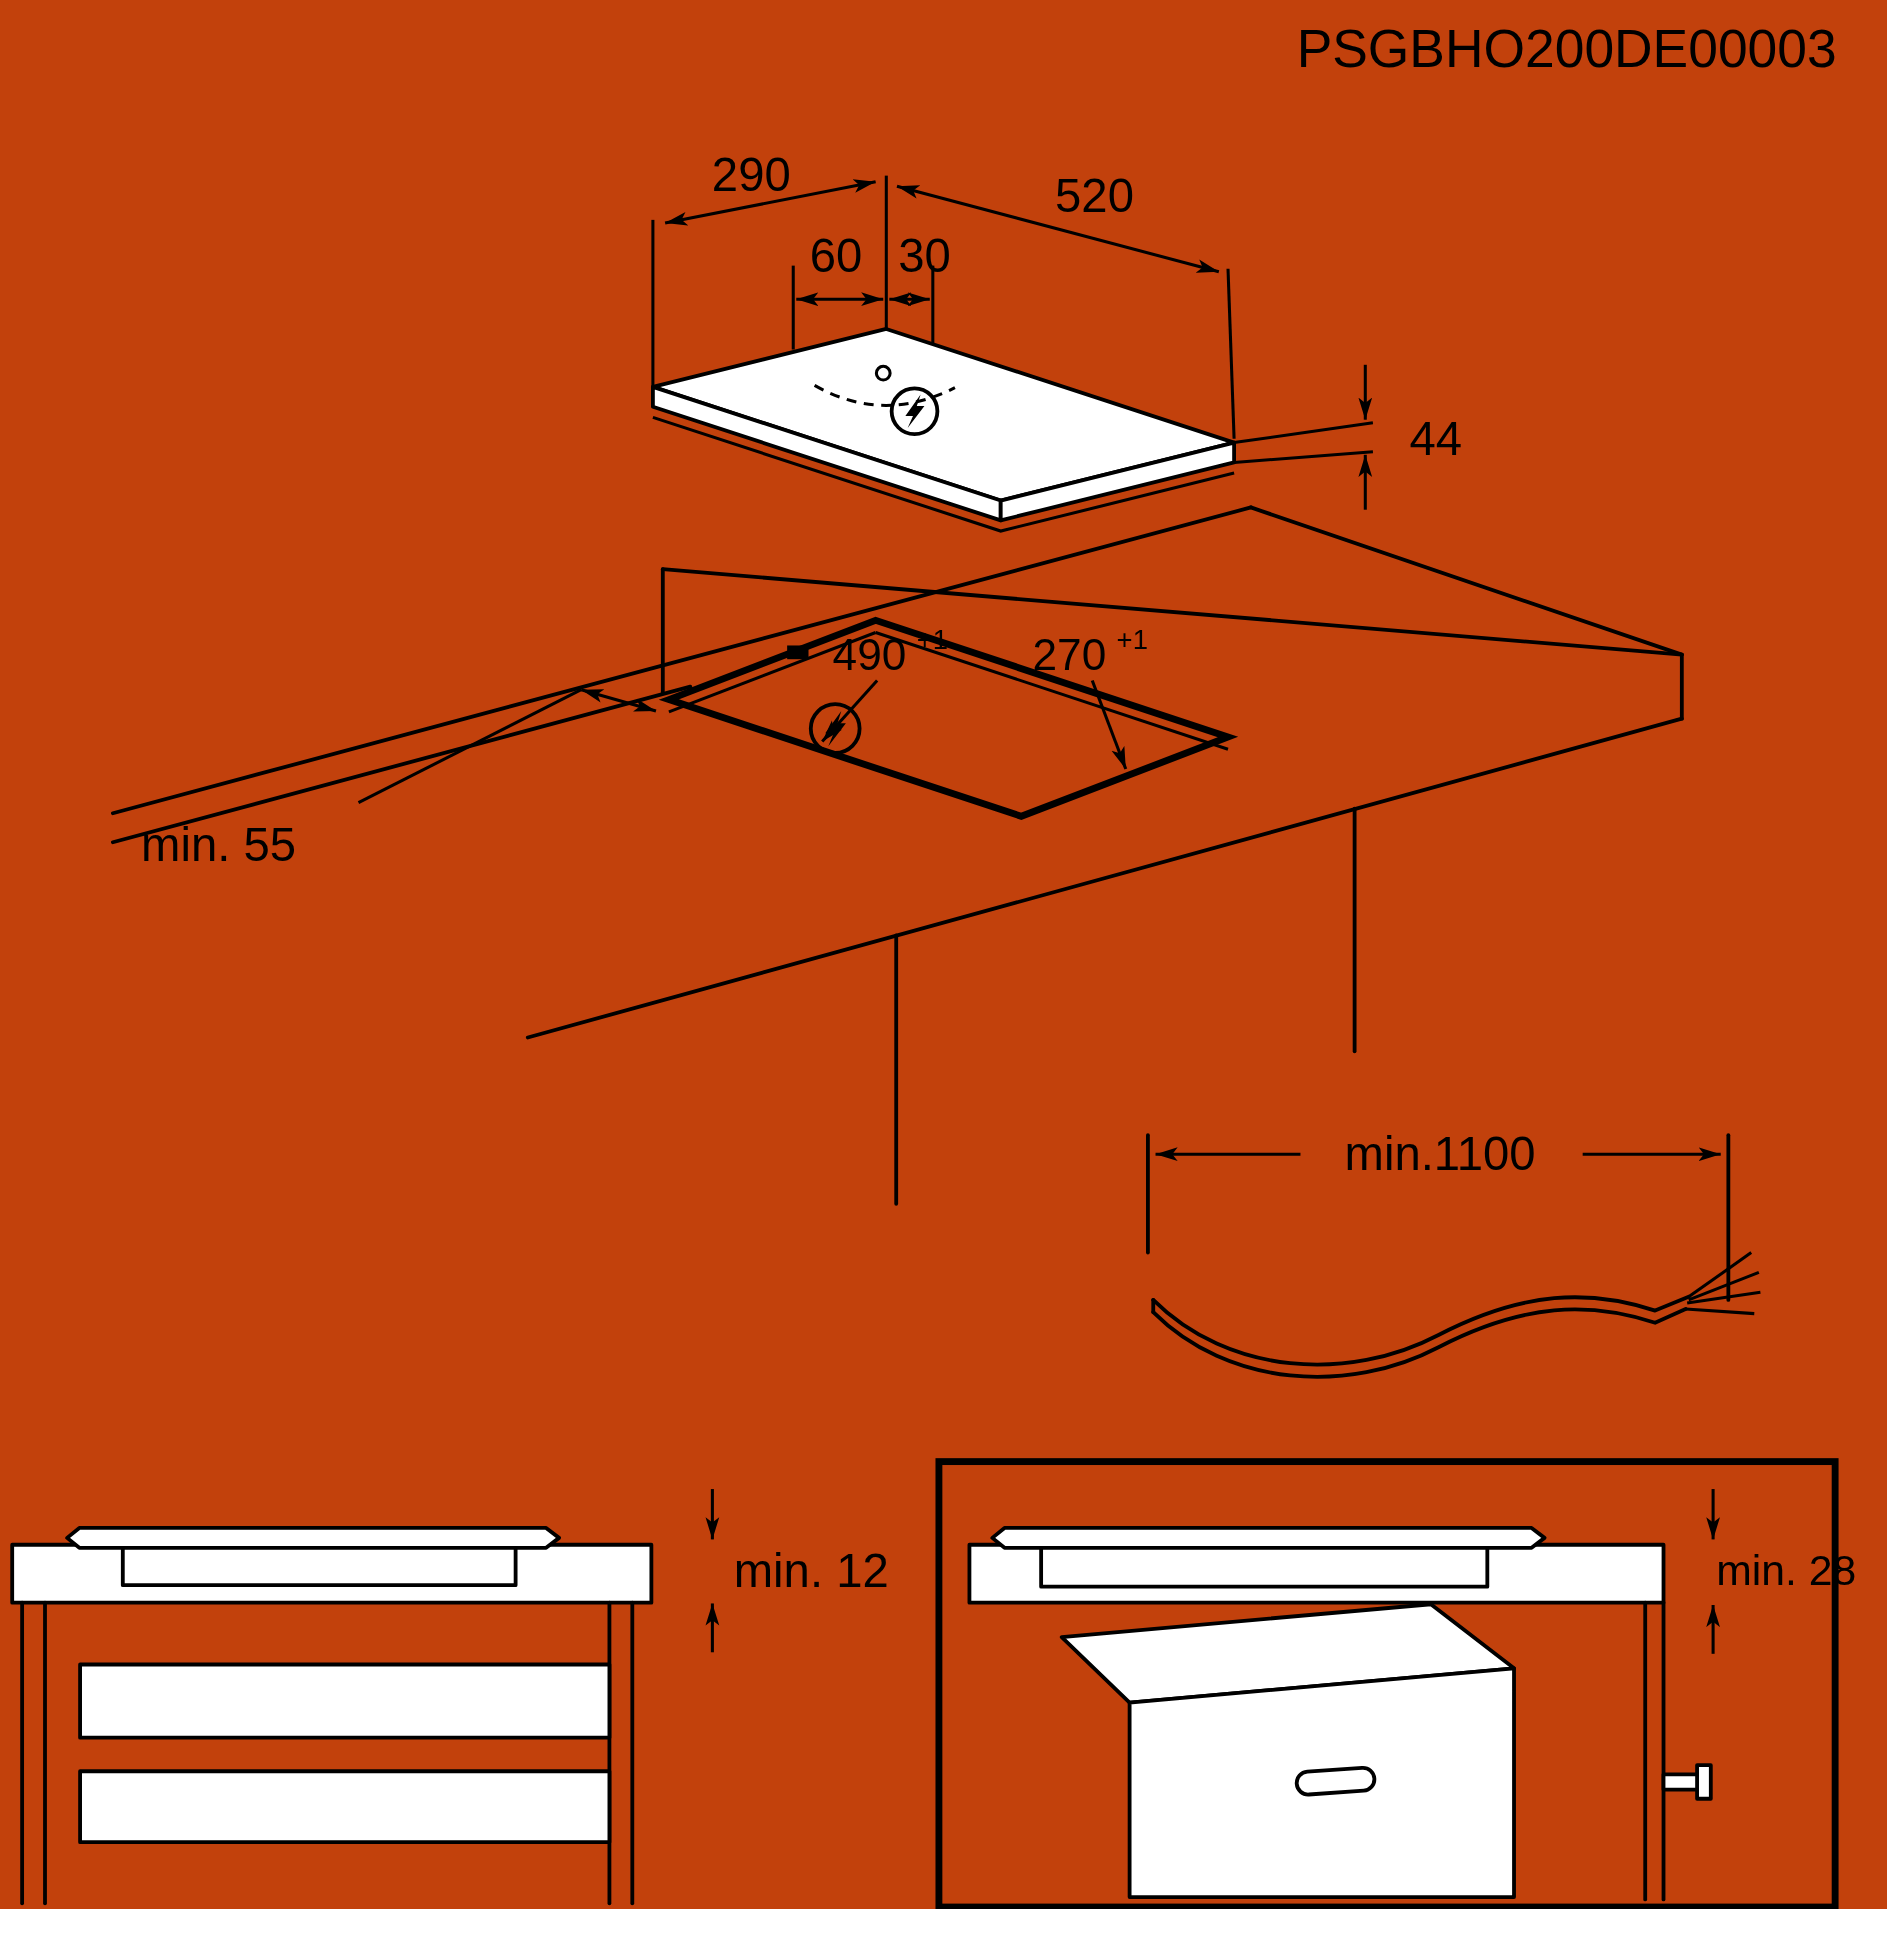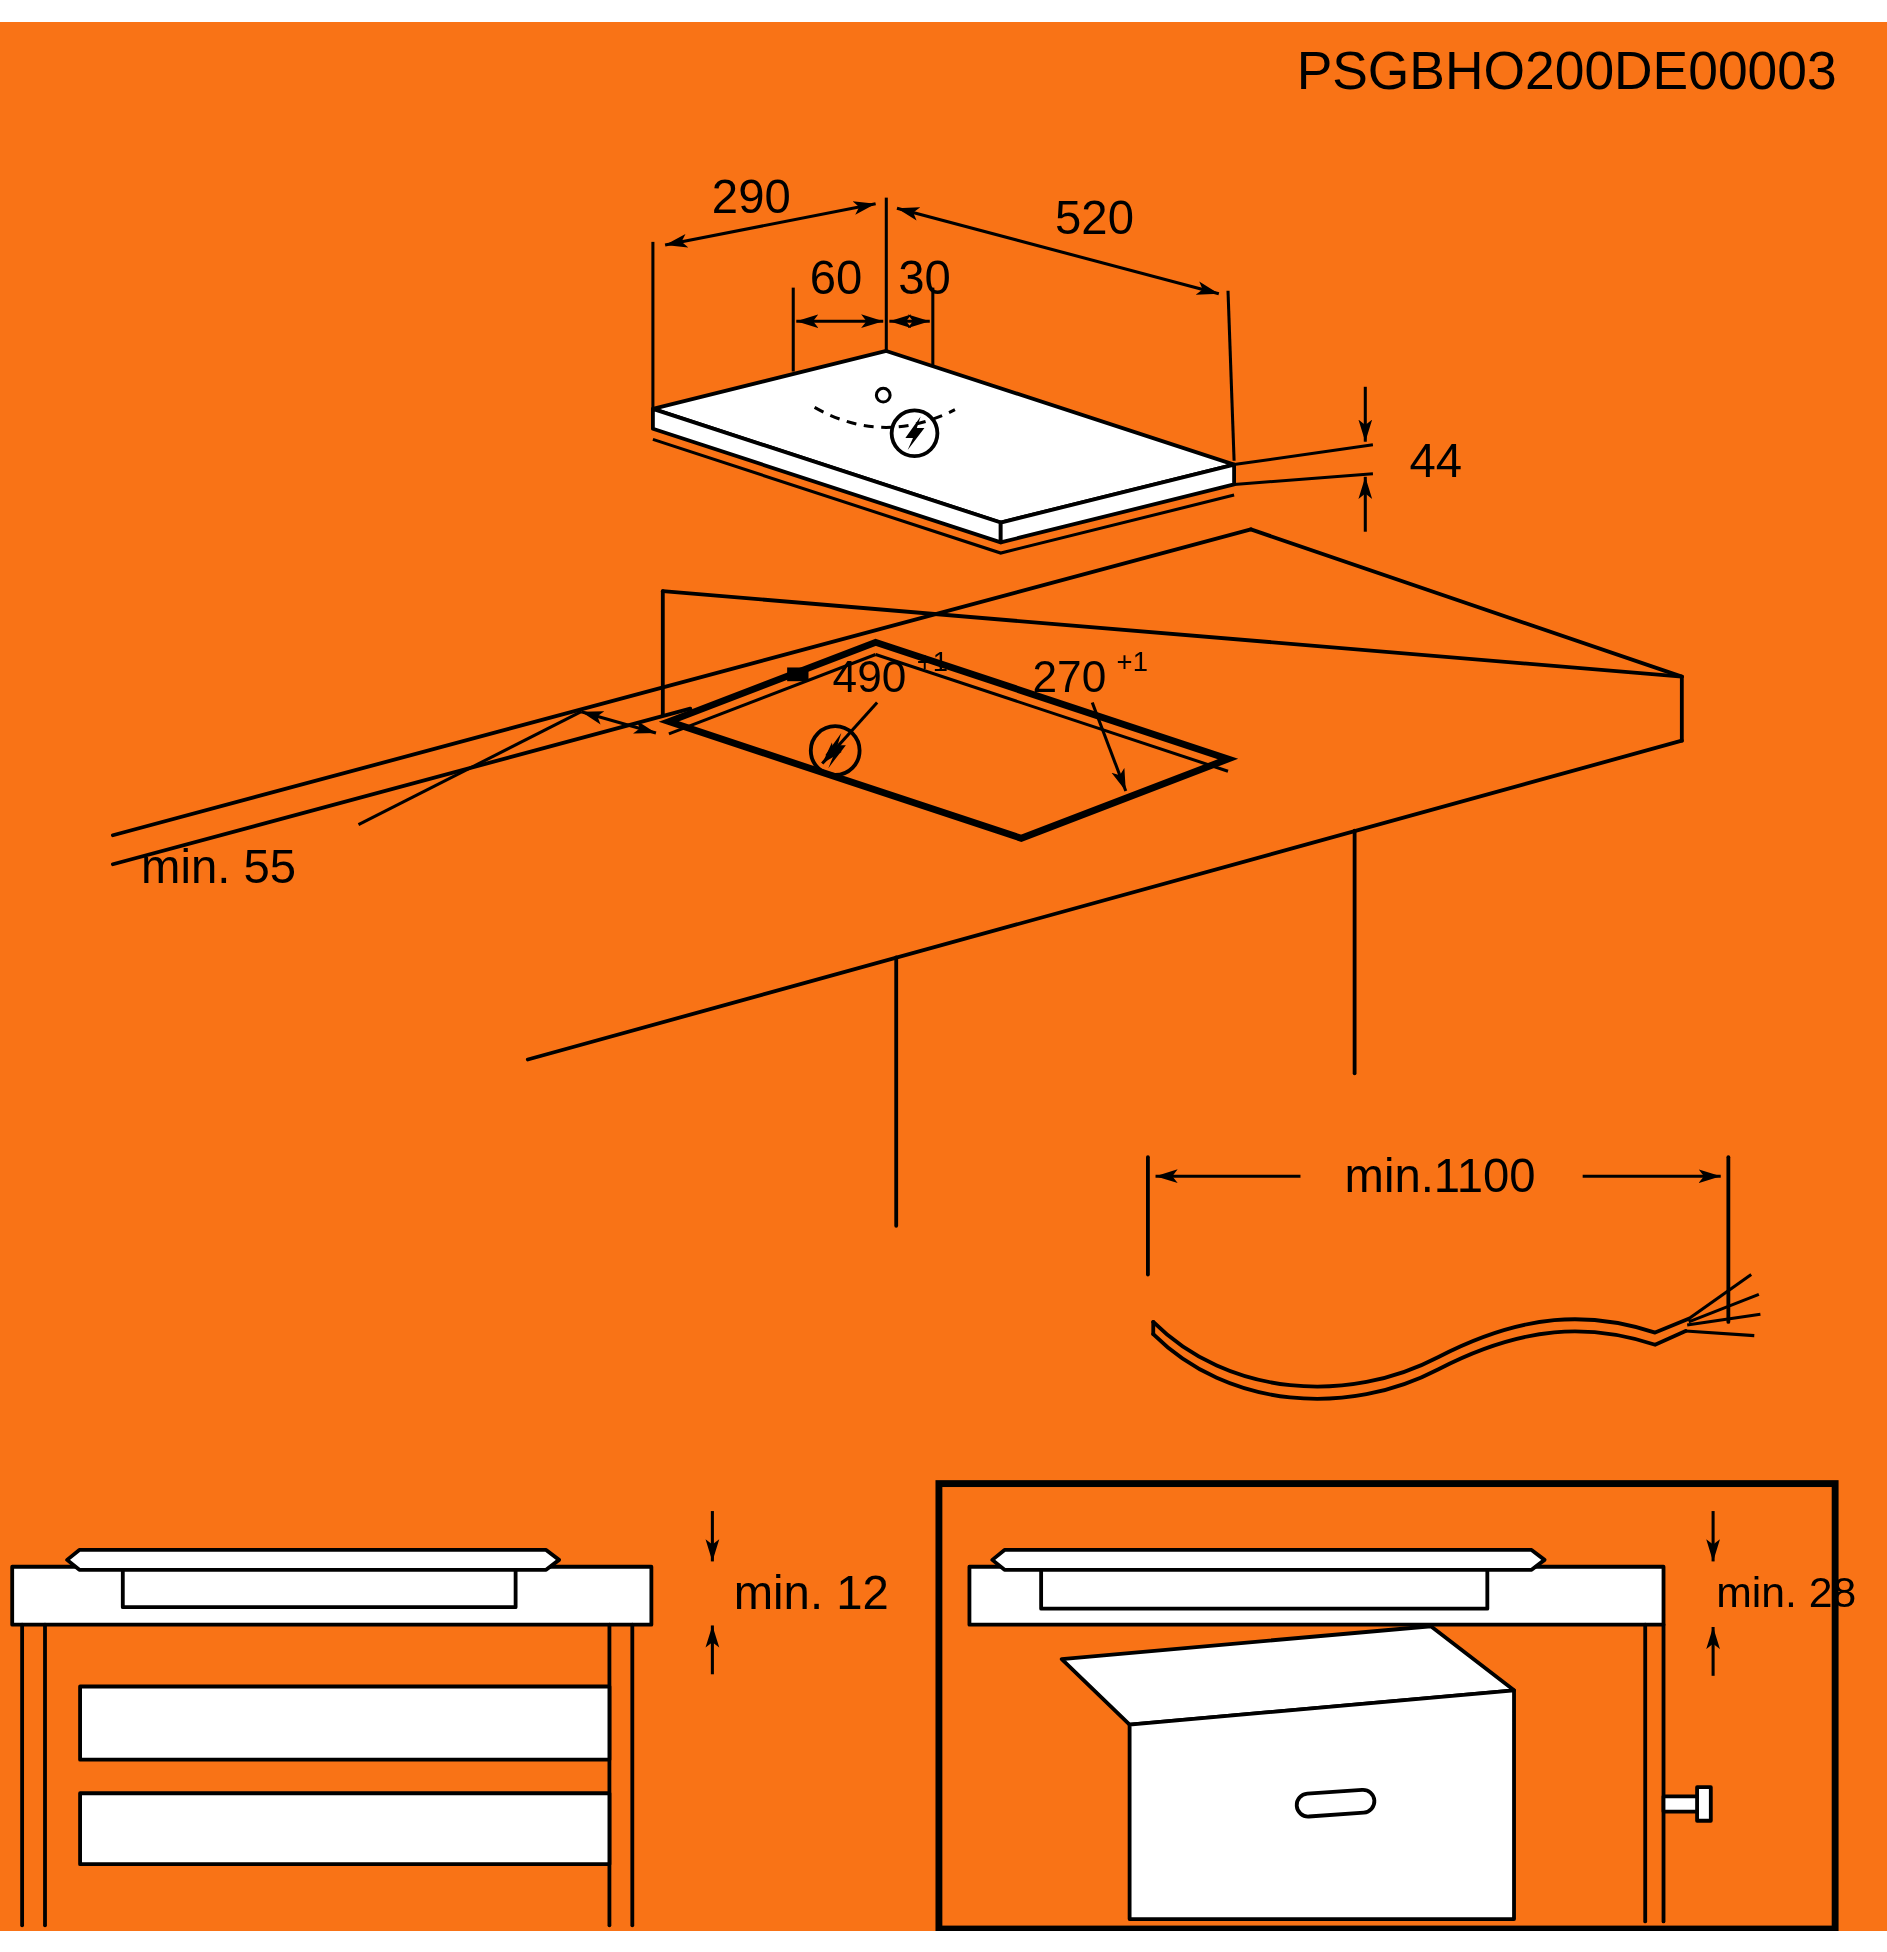--- a/index.html
+++ b/index.html
@@ -1,16 +1,16 @@
 <!DOCTYPE html>
 <html style="font-size:12.2px"><head>
 <meta charset="utf-8">
 <style>
   html,body{margin:0;padding:0;background:#ffffff;}
-  .page{width:1887px;height:1909px;background:#f97316;position:relative;margin-top:22px;}
+  .page{width:1887px;height:1909px;background:#c2410c;position:relative;}
   svg{display:block;}
   text{font-family:"Liberation Sans","DejaVu Sans",sans-serif;fill:#000000;}
   .dim{font-size:62px;}
   .dim-sm{font-size:58px;}
   .sup{font-size:36px;}
   .code{font-size:70px;}
   .min28{font-size:56px;}
   .ln{stroke:#000000;stroke-width:5;fill:none;stroke-linecap:round;}
   .ln-thin{stroke:#000000;stroke-width:4;fill:none;}
   .ln-heavy{stroke:#000000;stroke-width:9;fill:none;stroke-linejoin:miter;}

